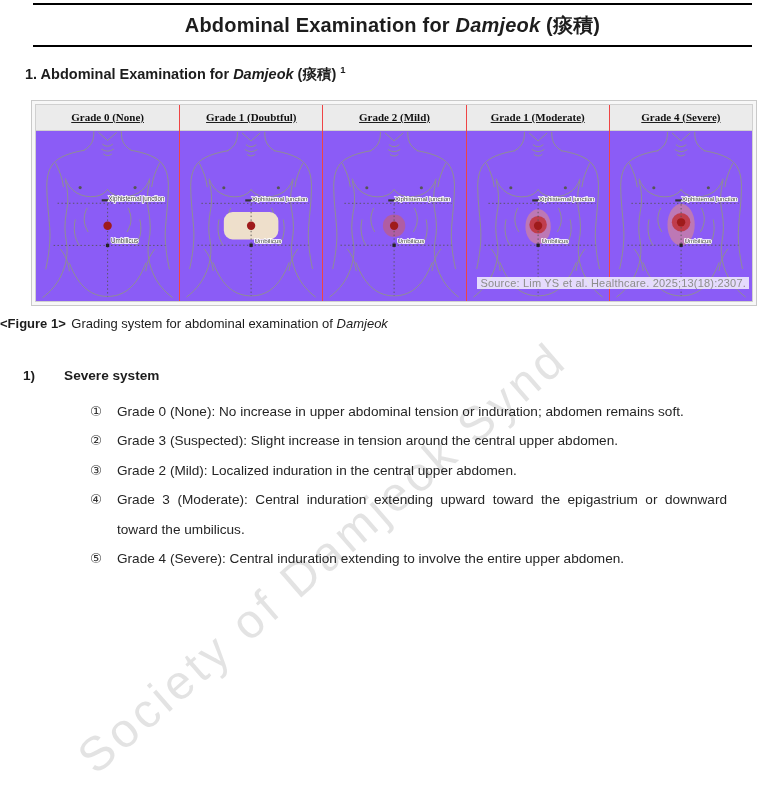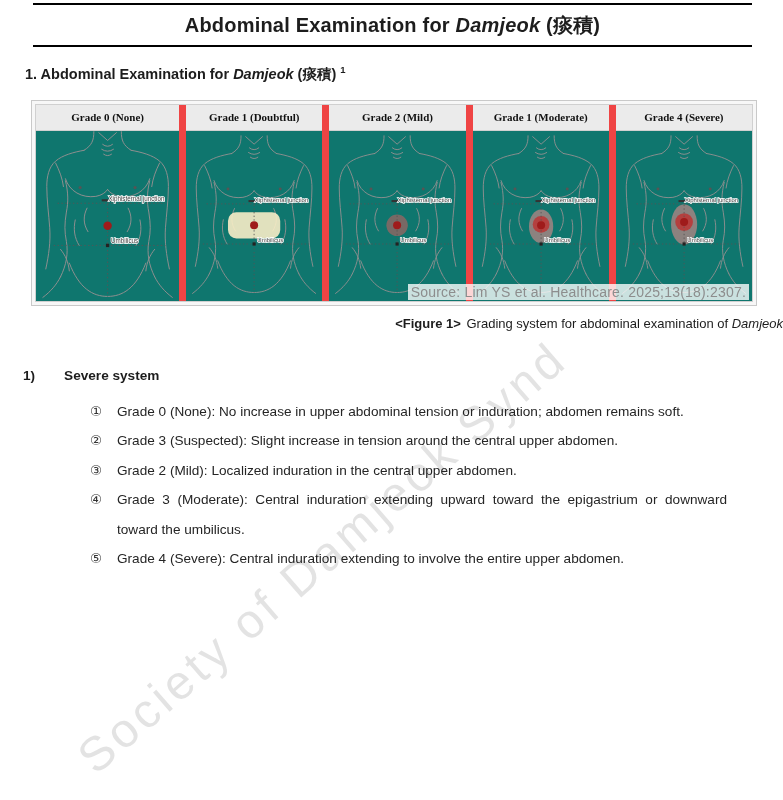--- a/index.html
+++ b/index.html
@@ -30,46 +30,46 @@
   .h2 sup{font-size:9.5px; margin-left:4px;}
   
   .figure{
     position:relative; margin:16px 26px 0 31px;
     border:1px solid #c9c9c9; background:#f7f7f7; padding:3px;
   }
   .figure-grid{
     display:grid; grid-template-columns:repeat(5,1fr);
     background:#fff; border:1px solid #d0d0d0;
   }
-  .panel{background:#0f766e;}
-  .panel + .panel{border-left:7px solid #ef4444;}
+  .panel{background:#8b5cf6;text-decoration:underline;}
+  .panel + .panel{border-left:1px solid #ef4444;}
   .panel-header{
     height:25px; line-height:25px; text-align:center;
     background:#ebebeb; border-bottom:1px solid #d0d0d0;
     font-family:"Liberation Serif","DejaVu Serif",serif;
     font-weight:bold; font-size:11px; color:#111;
   }
   .panel-body{height:170px;}
   .panel-body svg{width:100%; height:100%; display:block;}
   .ov{display:none;}
   .g-tension  .ov-tension{display:inline;}
   .g-mild     .ov-mild{display:inline;}
   .g-moderate .ov-moderate{display:inline;}
   .g-severe   .ov-severe{display:inline;}
   .lbl{
     font-size:6.4px; fill:#3c3c3c; stroke:#ffffff; stroke-width:1.6px;
     paint-order:stroke fill; font-family:"Liberation Sans",sans-serif;
   }
   .fig-source{
-    position:absolute; right:7px; bottom:5px;
-    font-size:14px; color:#8d8d8d; background:rgba(255,255,255,.78);
+    position:absolute; right:7px; bottom:16px;
+    font-size:11px; color:#8d8d8d; background:rgba(255,255,255,.78);
     padding:0 3px; letter-spacing:.2px;
   }
   
-  .caption{margin-top:10px; text-align:right; font-size:13px; color:#1c1c1c;}
+  .caption{margin-top:10px; text-align:left; font-size:13px; color:#1c1c1c;}
   .caption b{margin-right:2px;}
   
   .h3{margin:37px 31px 0 23px; font-size:13.6px; font-weight:bold;}
   .h3 .h3-num{margin-right:29px;}
   
   .para{
     margin:17px 56px 0 63px; font-size:13.6px; line-height:29px;
     text-align:justify; color:#252525;
   }
   

